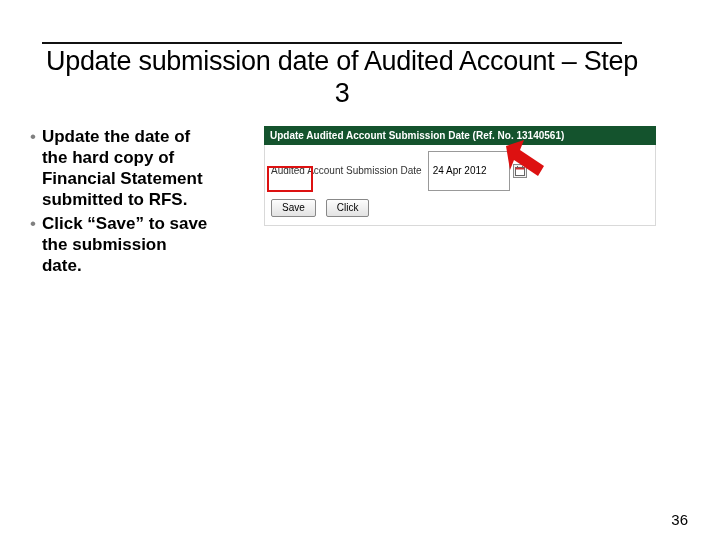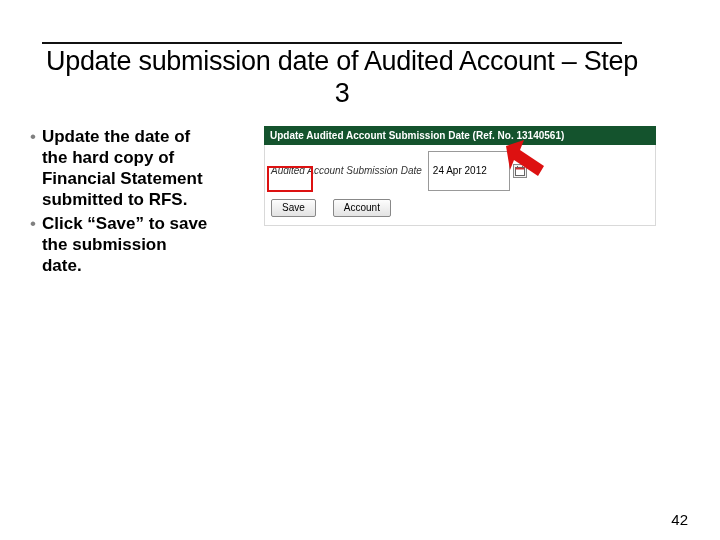--- a/index.html
+++ b/index.html
@@ -80,21 +80,20 @@
   .field-row {
     display: flex;
     align-items: center;
     font-size: 10px;
     color: #333;
     margin-bottom: 8px;
   }
   .field-label {
     white-space: nowrap;
     margin-right: 6px;
-    font-style: italic;
   }
   .date-input {
     border: 1px solid #999;
     padding: 19px 4px;
     font-size: 10px;
     width: 82px;
     box-sizing: border-box;
     height: 16px;
     font-family: Tahoma, Arial, sans-serif;
   }
@@ -106,21 +105,21 @@
     margin-left: 3px;
     display: flex;
     align-items: center;
     justify-content: center;
     box-sizing: border-box;
     position: relative;
   }
   .cal-icon svg { display:block; }
   .btn-row {
     display: flex;
-    gap: 17px;
+    gap: 10px;
     padding-bottom: 2px;
   }
   .ui-btn {
     font-size: 10px;
     font-family: Tahoma, Arial, sans-serif;
     background: linear-gradient(#fdfdfd,#e3e3e3);
     border: 1px solid #888;
     border-radius: 2px;
     padding: 1px 10px;
     height: 18px;
@@ -173,27 +172,27 @@
           <svg width="10" height="10" viewBox="0 0 10 10">
             <rect x="0.5" y="1.5" width="9" height="8" fill="#fff" stroke="#666" stroke-width="1"></rect>
             <rect x="0.5" y="1.5" width="9" height="2" fill="#c33"></rect>
             <line x1="2.5" y1="0" x2="2.5" y2="2" stroke="#666"></line>
             <line x1="7.5" y1="0" x2="7.5" y2="2" stroke="#666"></line>
           </svg>
         </span>
       </div>
       <div class="btn-row">
         <button class="ui-btn">Save</button>
-        <button class="ui-btn">Account</button>
+        <button class="ui-btn">Click</button>
       </div>
     </div>
 
     <div class="highlight-box" style="left:3px; top:40px; width:42px; height:22px;"></div>
 
     <div class="arrow" style="left:240px; top:14px;">
       <svg width="42" height="40" viewBox="0 0 42 40">
         <polygon points="2,6 20,0 16,10 40,26 34,36 10,20 6,30" fill="#d11"></polygon>
       </svg>
     </div>
   </div>
 </div>
 
-<div class="page-num">42</div>
+<div class="page-num">36</div>
 
 </body></html>

